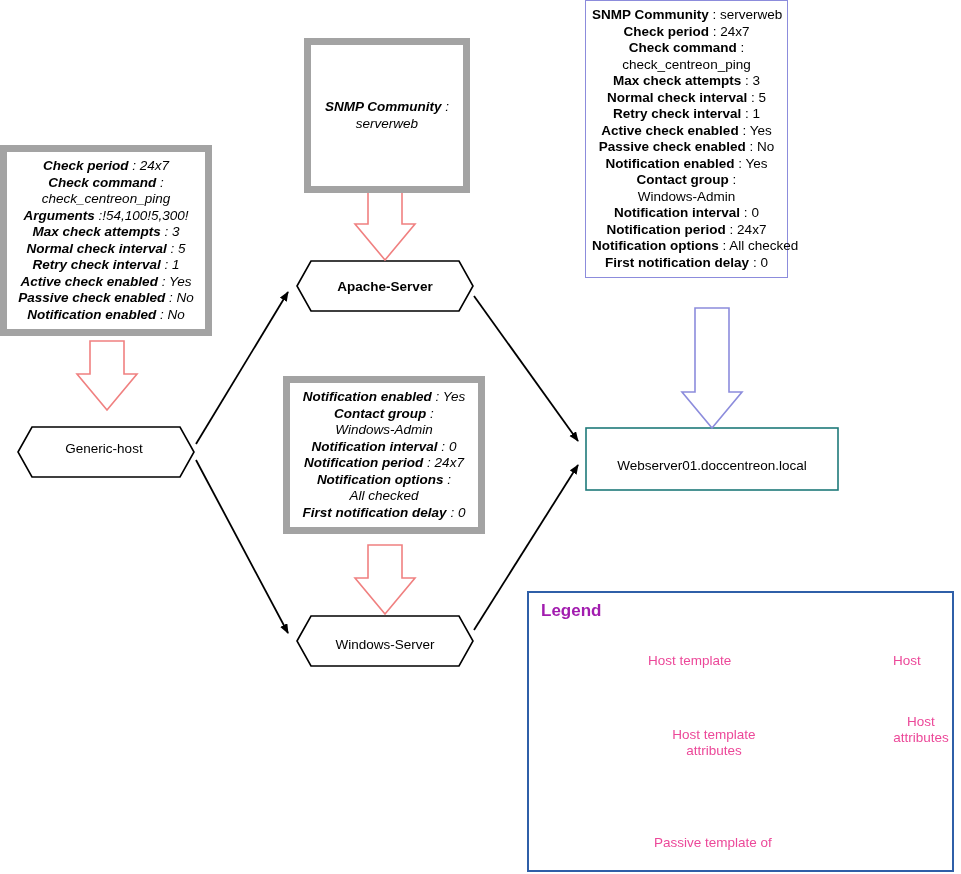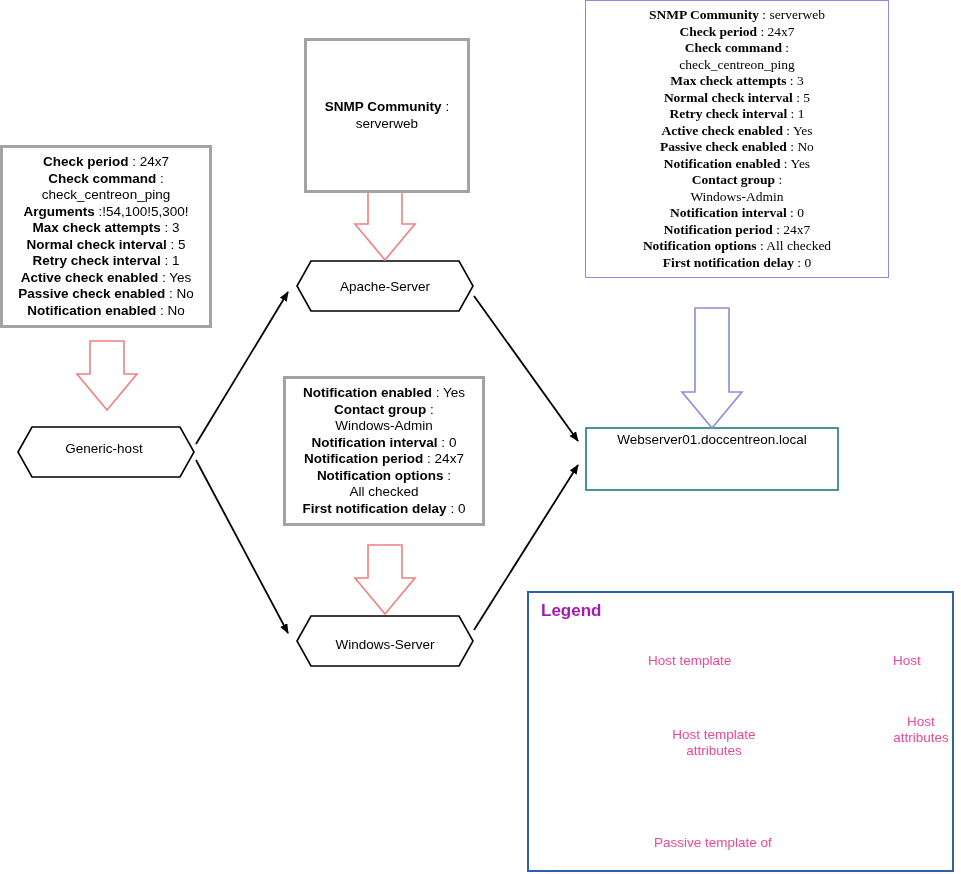--- a/index.html
+++ b/index.html
@@ -30,21 +30,21 @@
   .attr-box {
     position: absolute;
     box-sizing: border-box;
     background: #ffffff;
     text-align: center;
     font-size: 13.5px;
     line-height: 16.5px;
     color: #000000;
     padding: 6px 6px;
   }
-  .attr-box.tpl { border: 3px solid #a3a3a3; }
+  .attr-box.tpl { border: 7px solid #a3a3a3; font-style: italic; }
   .attr-box.host { border: 1px solid #8c8cdc; }
   .attr-line { white-space: nowrap; }
   .attr-line b { font-weight: bold; }
   .node-label {
     position: absolute;
     box-sizing: border-box;
     display: flex;
     align-items: center;
     justify-content: center;
     font-size: 13.5px;
@@ -141,21 +141,21 @@
     <div class="attr-line"><b>Notification enabled</b><span> : </span><span>Yes</span></div>
     <div class="attr-line"><b>Contact group</b><span> :</span></div>
     <div class="attr-line"><span>Windows-Admin</span></div>
     <div class="attr-line"><b>Notification interval</b><span> : </span><span>0</span></div>
     <div class="attr-line"><b>Notification period</b><span> : </span><span>24x7</span></div>
     <div class="attr-line"><b>Notification options</b><span> :</span></div>
     <div class="attr-line"><span>All checked</span></div>
     <div class="attr-line"><b>First notification delay</b><span> : </span><span>0</span></div>
   </div>
 
-  <div class="attr-box host" style="left:585px; top:0px; width:304px;font-family:Liberation Serif, serif;">
+  <div class="attr-box host" style="left:585px; top:0px; width:203px;">
     <div class="attr-line"><b>SNMP Community</b><span> : </span><span>serverweb</span></div>
     <div class="attr-line"><b>Check period</b><span> : </span><span>24x7</span></div>
     <div class="attr-line"><b>Check command</b><span> :</span></div>
     <div class="attr-line"><span>check_centreon_ping</span></div>
     <div class="attr-line"><b>Max check attempts</b><span> : </span><span>3</span></div>
     <div class="attr-line"><b>Normal check interval</b><span> : </span><span>5</span></div>
     <div class="attr-line"><b>Retry check interval</b><span> : </span><span>1</span></div>
     <div class="attr-line"><b>Active check enabled</b><span> : </span><span>Yes</span></div>
     <div class="attr-line"><b>Passive check enabled</b><span> : </span><span>No</span></div>
     <div class="attr-line"><b>Notification enabled</b><span> : </span><span>Yes</span></div>
@@ -163,27 +163,27 @@
     <div class="attr-line"><span>Windows-Admin</span></div>
     <div class="attr-line"><b>Notification interval</b><span> : </span><span>0</span></div>
     <div class="attr-line"><b>Notification period</b><span> : </span><span>24x7</span></div>
     <div class="attr-line"><b>Notification options</b><span> : </span><span>All checked</span></div>
     <div class="attr-line"><b>First notification delay</b><span> : </span><span>0</span></div>
   </div>
 
   <div class="node-label" style="left:16px; top:427px; width:176px; height:42px;">
     <span>Generic-host</span>
   </div>
-  <div class="node-label" style="left:297px; top:261px; width:176px; height:50px;">
+  <div class="node-label" style="left:297px; top:261px; width:176px; height:50px;font-weight:bold;">
     <span>Apache-Server</span>
   </div>
   <div class="node-label" style="left:297px; top:616px; width:176px; height:56px;">
     <span>Windows-Server</span>
   </div>
-  <div class="node-label" style="left:586px; top:408px; width:252px; height:62px;">
+  <div class="node-label" style="left:586px; top:434px; width:252px; height:62px;">
     <span>Webserver01.doccentreon.local</span>
   </div>
 
   <div class="legend-box"></div>
   <div class="legend-title" style="left:541px; top:601px;">Legend</div>
 
   <div class="legend-text" style="left:648px; top:653px; width:130px; text-align:left;">Host template</div>
   <div class="legend-text" style="left:893px; top:653px; width:60px; text-align:left;">Host</div>
 
   <div class="legend-text" style="left:646px; top:727px; width:136px; text-align:center;">

